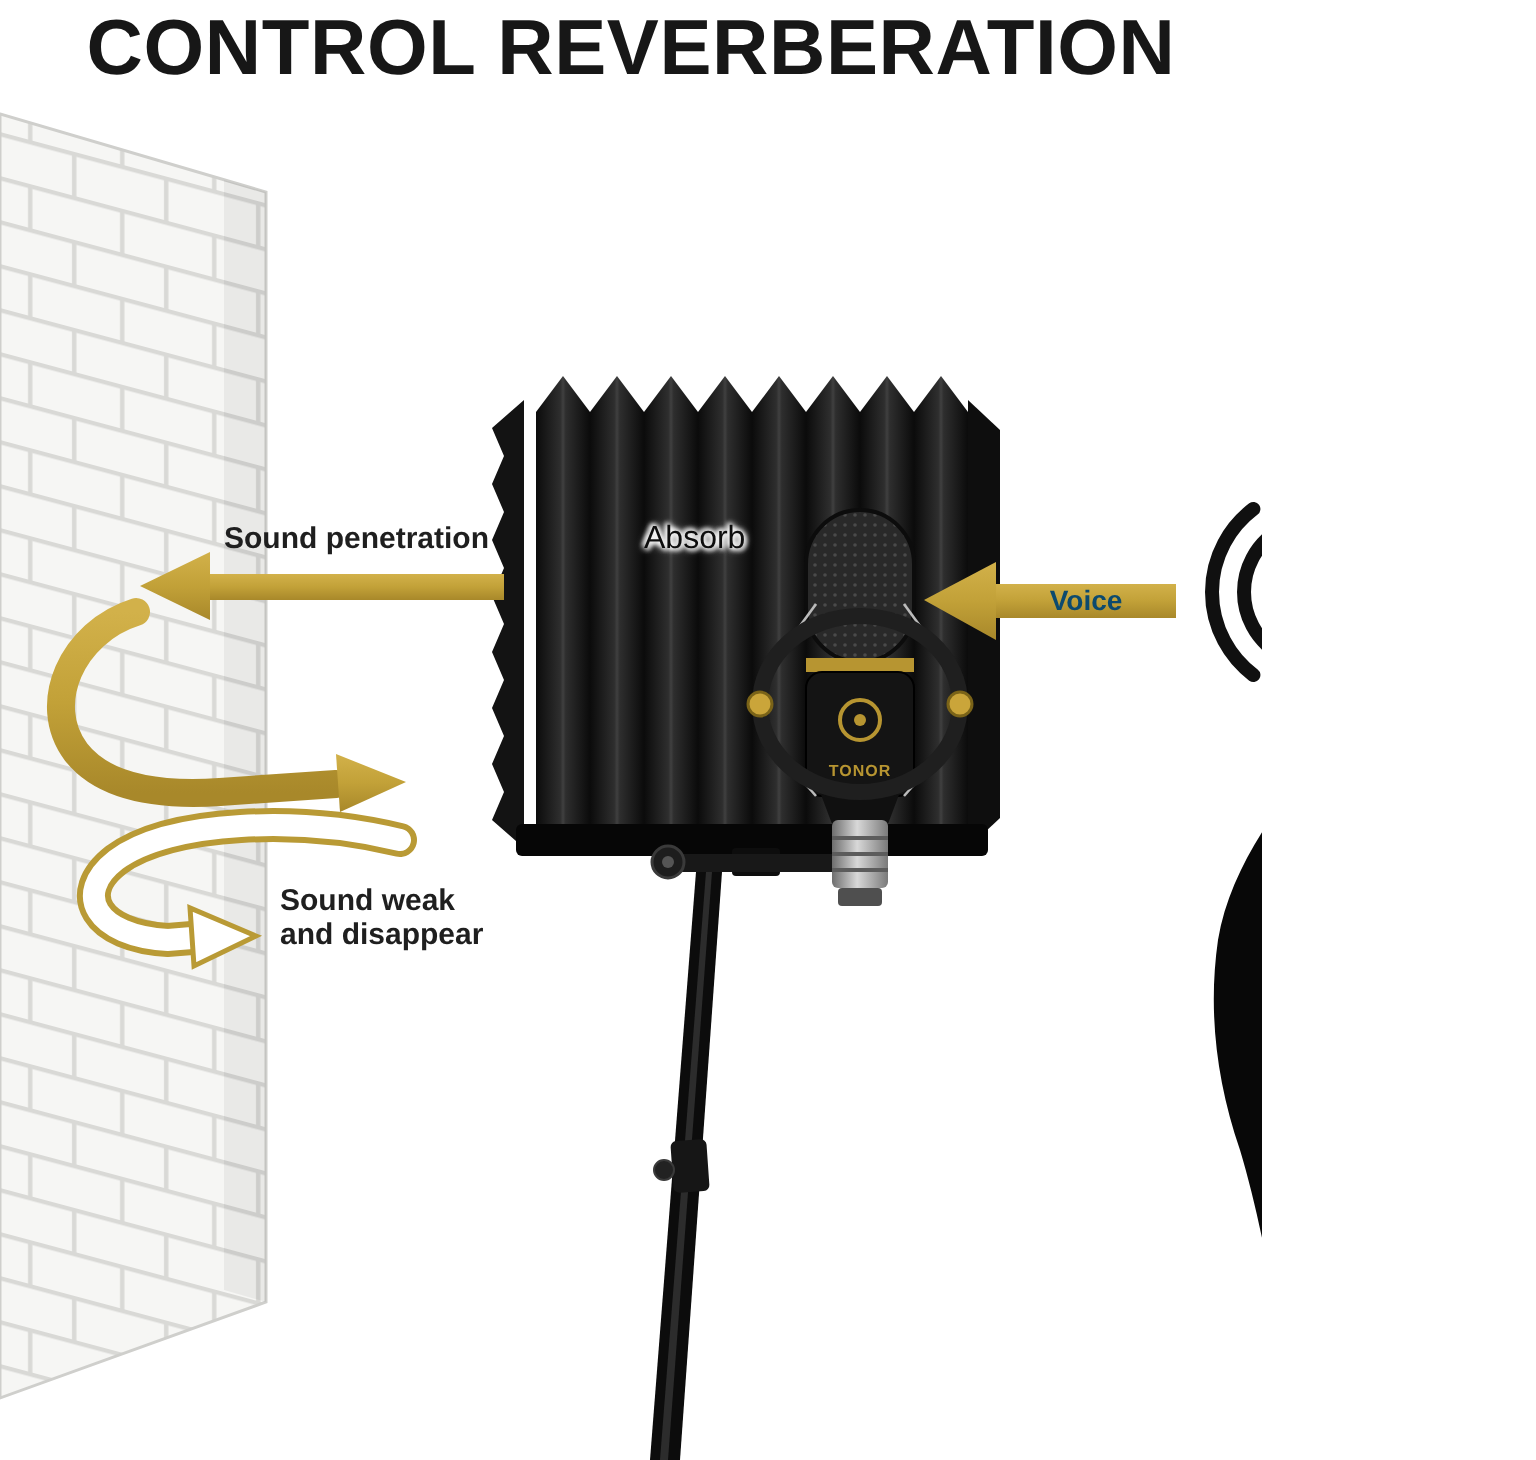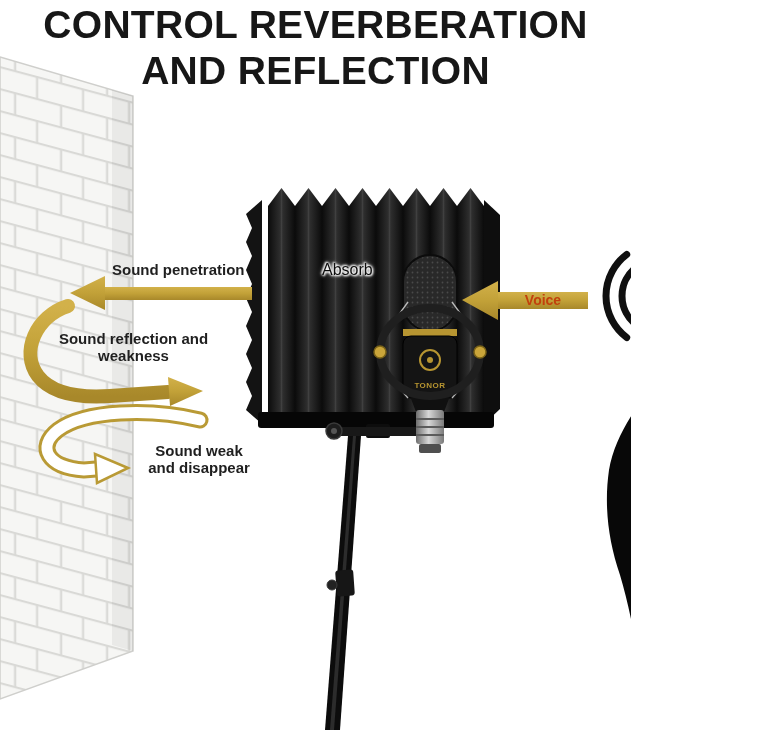--- a/index.html
+++ b/index.html
@@ -6,42 +6,41 @@
   .canvas{
     position:relative;width:631px;height:730px;background:#ffffff;
     overflow:hidden;font-family:"Liberation Sans",sans-serif;
   }
   .scene{position:absolute;left:0;top:0;width:768px;height:730px;z-index:1;}
   .title{
     position:absolute;top:2px;left:0;right:0;z-index:2;text-align:center;
     font-weight:800;font-size:39px;line-height:46px;letter-spacing:.3px;color:#171717;
   }
   .label{
-    position:absolute;z-index:3;font-size:15px;font-weight:600;color:#1f1f1f;line-height:1.15;text-align:center;
+    position:absolute;z-index:3;font-size:15px;font-weight:600;color:#1f1f1f;line-height:1.15;
   }
   .label-penetration{left:112px;top:261px;white-space:nowrap;}
   .label-absorb{
     left:322px;top:261px;font-size:16px;font-weight:400;color:#0d0d0d;
     text-shadow:0 0 3px #fff,0 0 3px #fff,0 0 5px #fff,1px 1px 2px #fff,-1px -1px 2px #fff;
   }
   .label-voice{
-    left:498px;top:292px;width:90px;text-align:center;color:#c2410c;
+    left:498px;top:292px;width:90px;text-align:center;color:#0c4a6e;
     font-size:14px;font-weight:700;line-height:17px;
   }
   .label-reflection{left:56px;top:330px;width:155px;}
   .label-weak{left:140px;top:442px;width:118px;}
 </style>
 </head>
 <body>
 
 <div class="canvas">
 
   <div class="title">
     <div>CONTROL REVERBERATION</div>
-    <div>AND REFLECTION</div>
   </div>
 
   <svg class="scene" viewBox="0 0 768 730" xmlns="http://www.w3.org/2000/svg">
     <defs>
       <pattern id="bricks" width="46" height="44" patternUnits="userSpaceOnUse" patternTransform="skewY(15)">
         <rect width="46" height="44" fill="#f6f6f4"></rect>
         <rect x="0" y="0" width="46" height="2.2" fill="#d9d9d6"></rect>
         <rect x="0" y="22" width="46" height="2.2" fill="#d9d9d6"></rect>
         <rect x="14" y="2" width="2.2" height="20" fill="#d9d9d6"></rect>
         <rect x="36" y="24" width="2.2" height="20" fill="#d9d9d6"></rect>
@@ -184,16 +183,15 @@
 
     <g>
       <rect x="498" y="292" width="90" height="17" fill="url(#goldGrad)"></rect>
       <polygon points="462,300 498,281 498,320" fill="url(#goldGrad)"></polygon>
     </g>
   </svg>
 
   <div class="label label-penetration">Sound penetration</div>
   <div class="label label-absorb">Absorb</div>
   <div class="label label-voice">Voice</div>
-  <div class="label label-reflection">Sound reflection and weakness</div>
   <div class="label label-weak">Sound weak and disappear</div>
 
 </div>
 
 </body></html>

